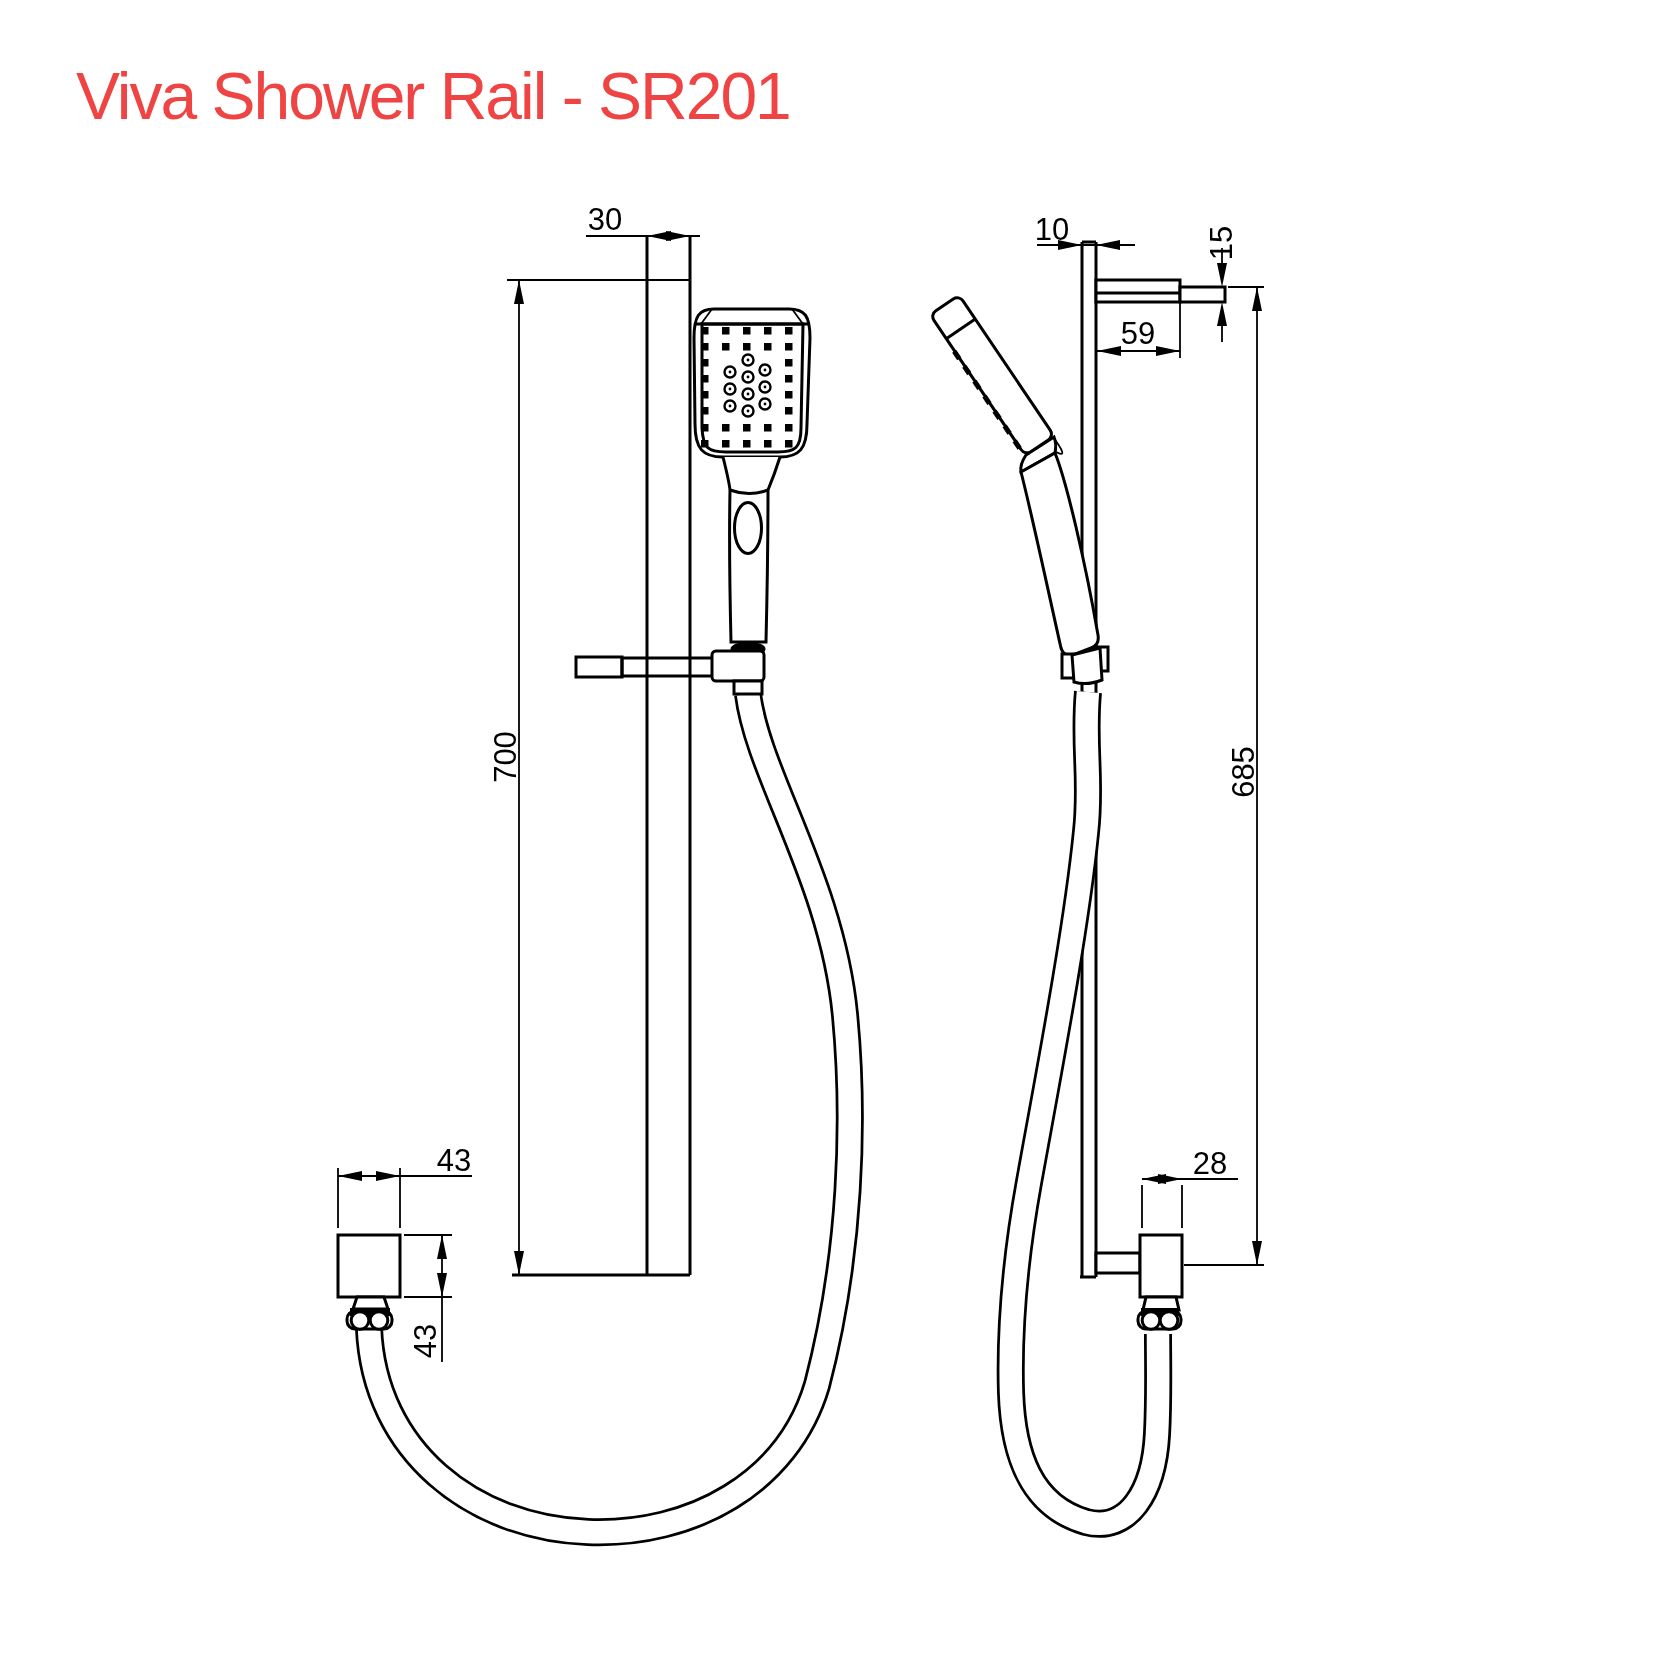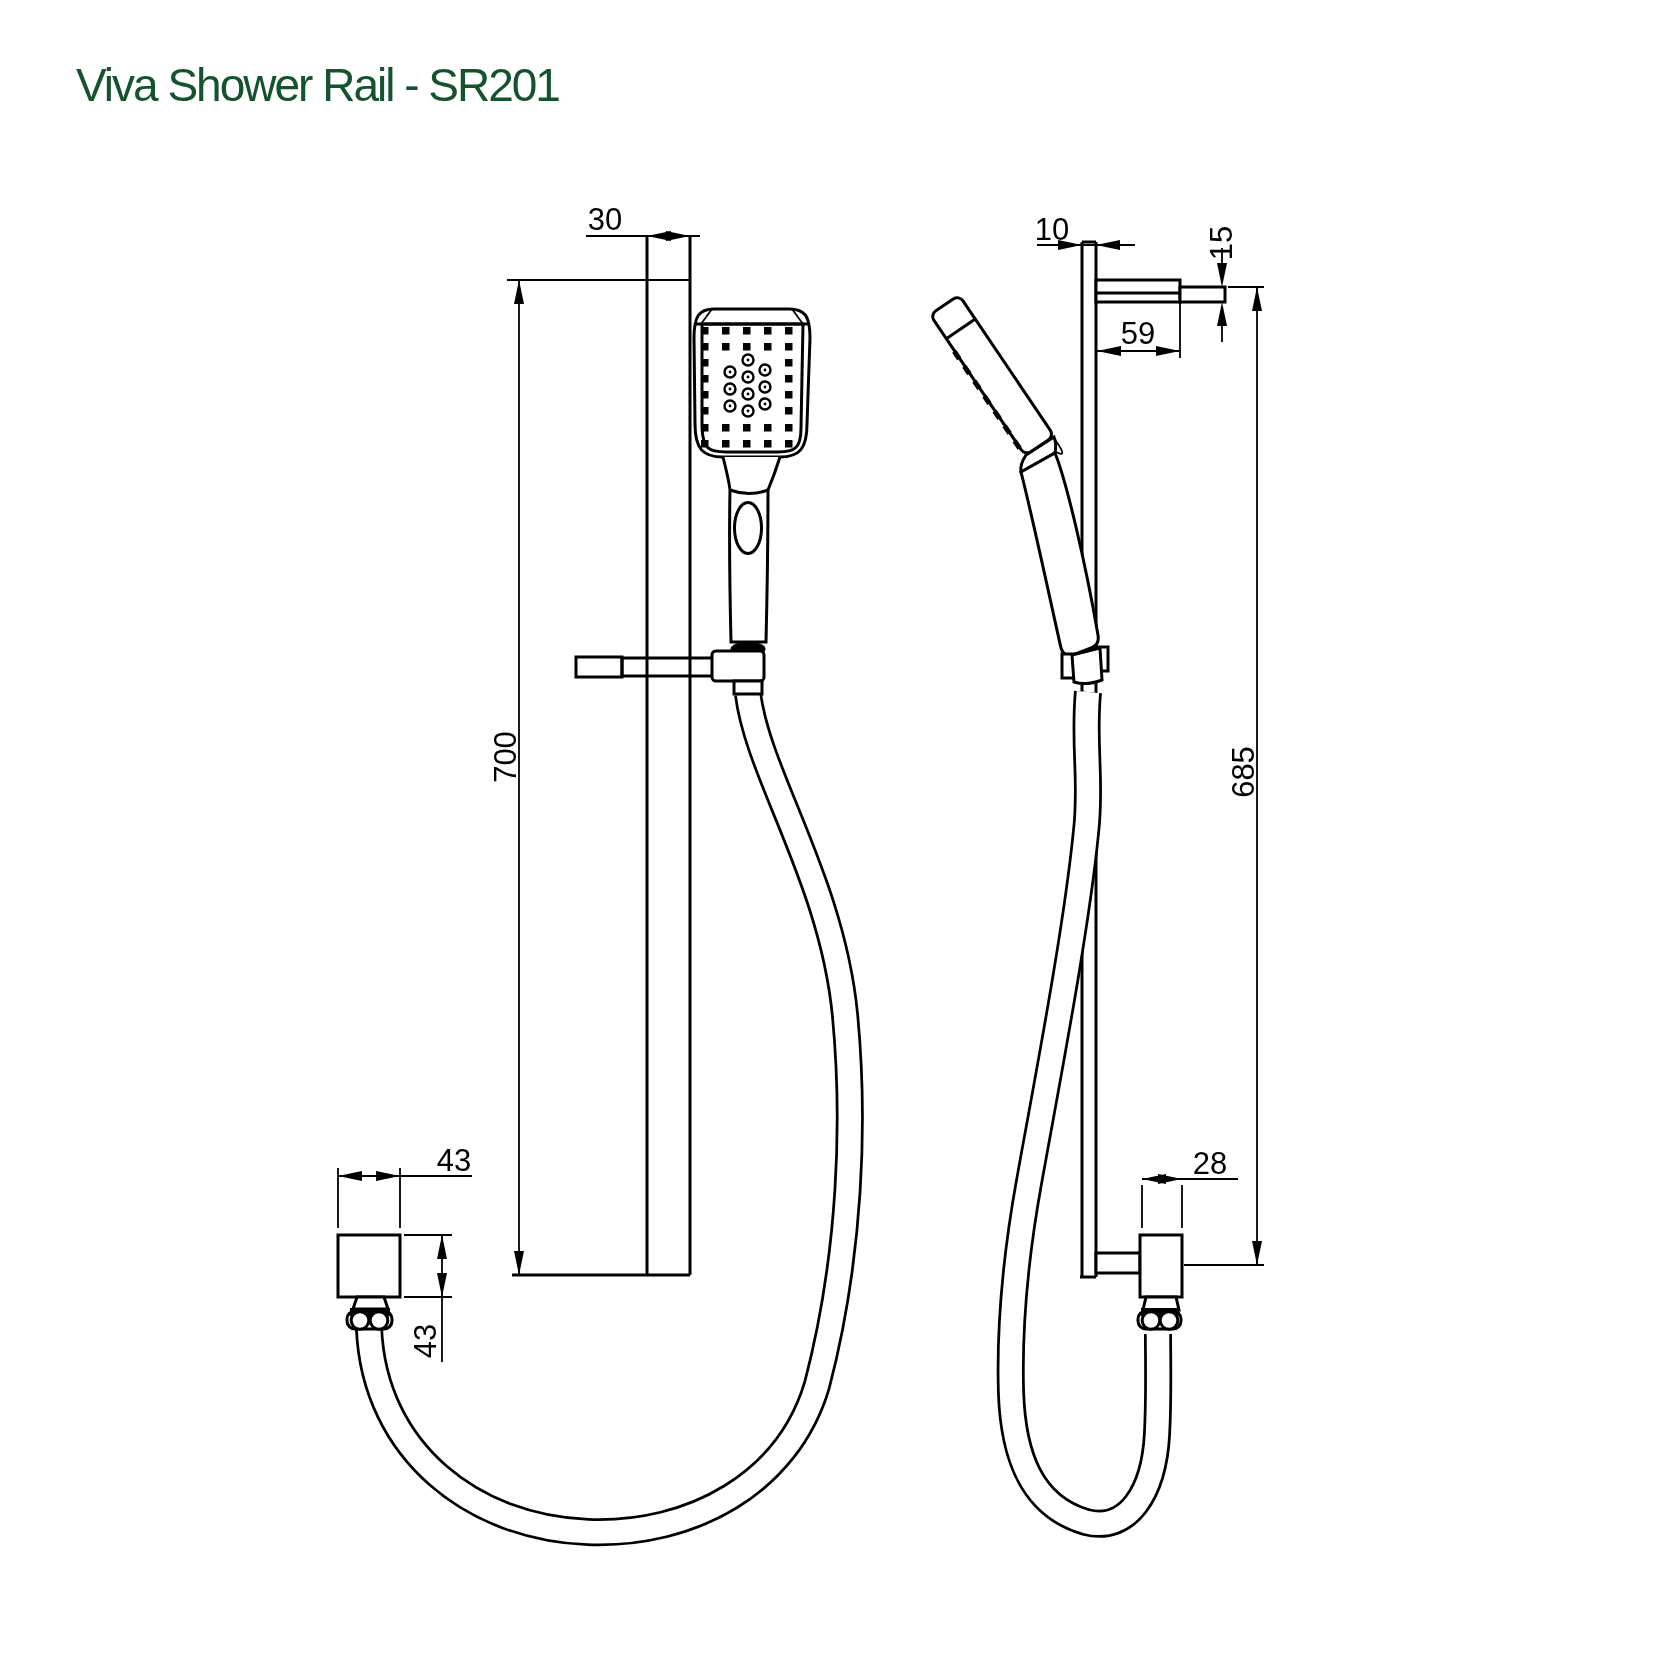--- a/index.html
+++ b/index.html
@@ -1,19 +1,19 @@
 <!DOCTYPE html>
 <html><head>
 <meta charset="utf-8">
 <style>
   html,body{margin:0;padding:0;background:#fff;}
   #page{position:relative;width:1667px;height:1667px;background:#ffffff;overflow:hidden;
         font-family:"Liberation Sans", sans-serif;}
-  #title{position:absolute;left:76px;top:58px;font-size:46px;font-weight:400;
-         letter-spacing:-2px;color:#14532d;white-space:nowrap;}
+  #title{position:absolute;left:76px;top:58px;font-size:66px;font-weight:400;
+         letter-spacing:-2px;color:#ef4444;white-space:nowrap;}
   svg{position:absolute;left:0;top:0;}
   svg *{vector-effect:none;}
   .ol{stroke:#000;stroke-width:3;fill:none;}
   .olw{stroke:#000;stroke-width:3;fill:#fff;}
   .dim{stroke:#000;stroke-width:1.8;fill:none;}
   .arr{fill:#000;stroke:none;}
   .dimtxt{font-family:"Liberation Sans", sans-serif;font-size:31px;fill:#000;}
   .hoseOuter{stroke:#000;stroke-width:28;fill:none;stroke-linecap:butt;}
   .hoseInner{stroke:#fff;stroke-width:22.5;fill:none;stroke-linecap:butt;}
   .solid{fill:#000;stroke:none;}

